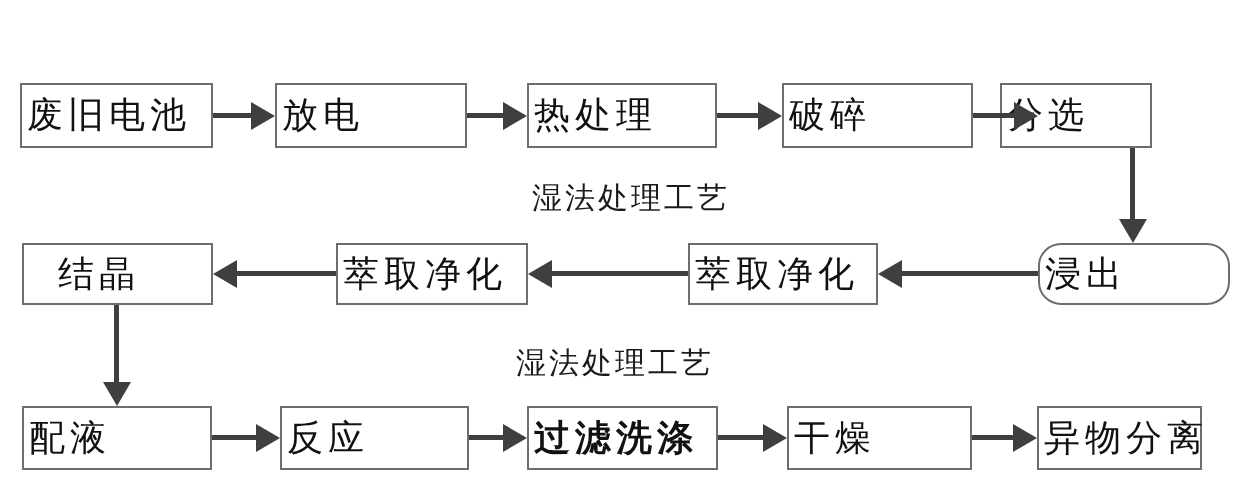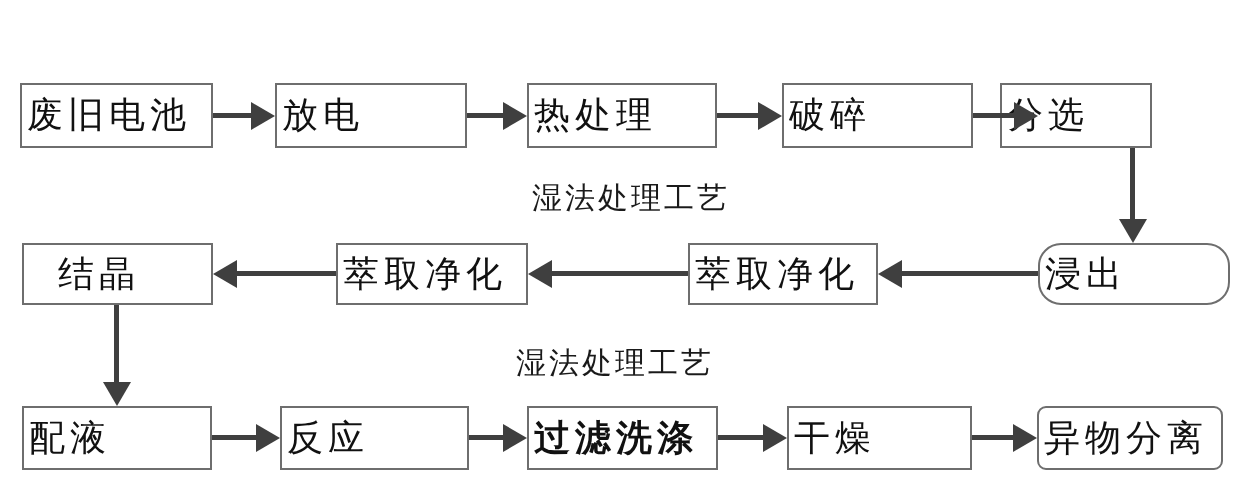--- a/index.html
+++ b/index.html
@@ -122,21 +122,21 @@
   </div>
   <div class="node" style="left:280px; top:406px; width:189px; height:64px;">
     <span class="lbl">反应</span>
   </div>
   <div class="node" style="left:527px; top:406px; width:191px; height:64px;font-weight:bold;">
     <span class="lbl">过滤洗涤</span>
   </div>
   <div class="node" style="left:787px; top:406px; width:185px; height:64px;">
     <span class="lbl">干燥</span>
   </div>
-  <div class="node" style="left:1037px; top:406px; width:186px; height:64px;border-radius:9px;">
+  <div class="node" style="left:1037px; top:406px; width:165px; height:64px;">
     <span class="lbl">异物分离</span>
   </div>
 
   <div class="arrow h right" style="left:212px; top:424px; width:68px;">
     <span class="shaft"></span>
     <span class="head"></span>
   </div>
   <div class="arrow h right" style="left:469px; top:424px; width:58px;">
     <span class="shaft"></span>
     <span class="head"></span>

